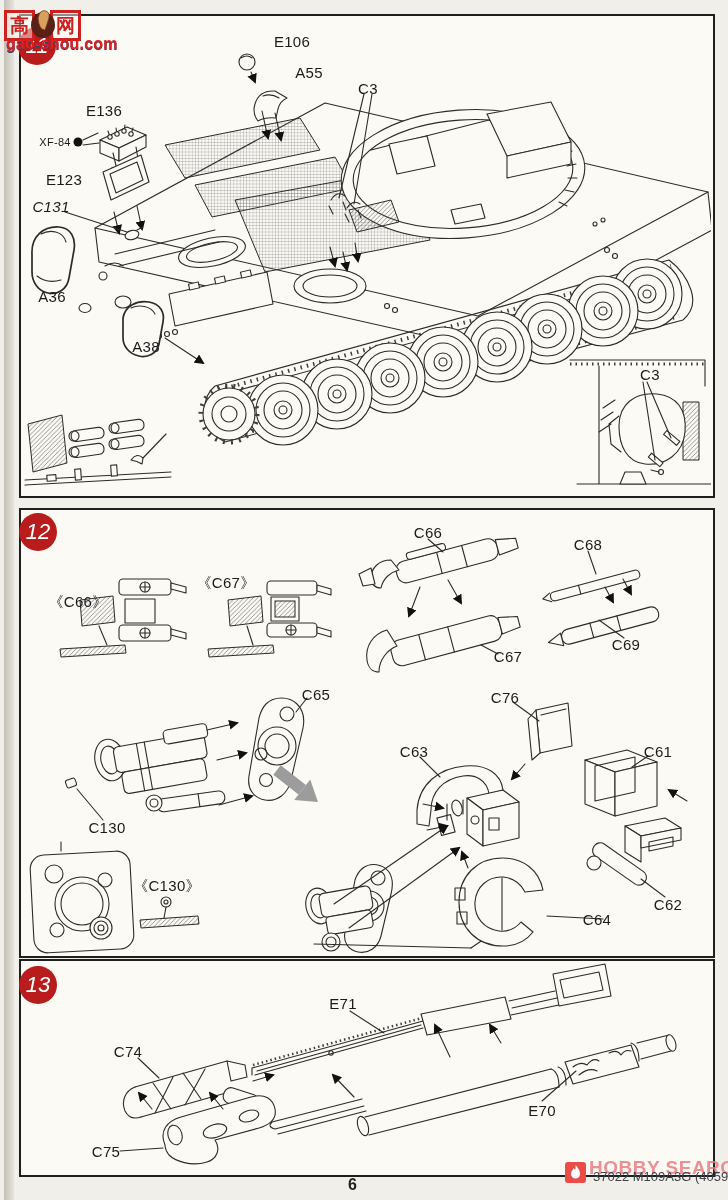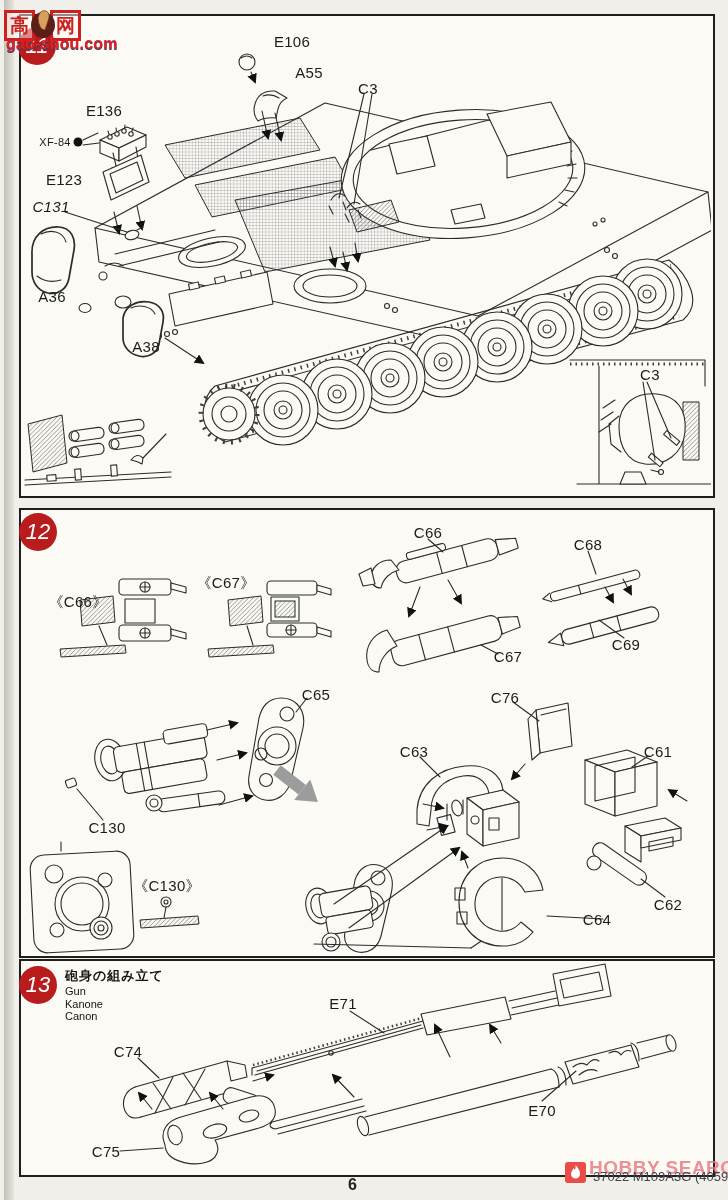--- a/index.html
+++ b/index.html
@@ -463,26 +463,20 @@
   <div class="plabel" style="left:107px;top:827px;">C130</div>
   <div class="plabel" style="left:167px;top:886px;">《C130》</div>
   <div class="plabel" style="left:505px;top:697px;">C76</div>
   <div class="plabel" style="left:414px;top:751px;">C63</div>
   <div class="plabel" style="left:658px;top:751px;">C61</div>
   <div class="plabel" style="left:668px;top:904px;">C62</div>
   <div class="plabel" style="left:597px;top:919px;">C64</div>
 
   <div class="panel" style="left:19px;top:959px;width:692px;height:214px;"></div>
   <div class="badge" style="left:19px;top:966px;">13</div>
-  <div class="titles" style="left:65px;top:967px;">
-    <div class="t-ja">砲身の組み立て</div>
-    <div class="t-sub">Gun</div>
-    <div class="t-sub">Kanone</div>
-    <div class="t-sub">Canon</div>
-  </div>
 
   <svg class="illus" style="left:19px;top:959px;" width="692" height="214" viewBox="0 0 692 214">
     <defs>
       <marker id="a13" viewBox="0 0 10 10" refX="8" refY="5" markerWidth="9" markerHeight="9" orient="auto">
           <path d="M0,0 L10,5 L0,10 Z" fill="#111"></path>
         </marker>
     </defs>
 
     <g>
       <path class="ln" d="M233,109 L404,62 M236,116 L404,69 M233,116 L233,109 M238,112 L402,66"></path>

